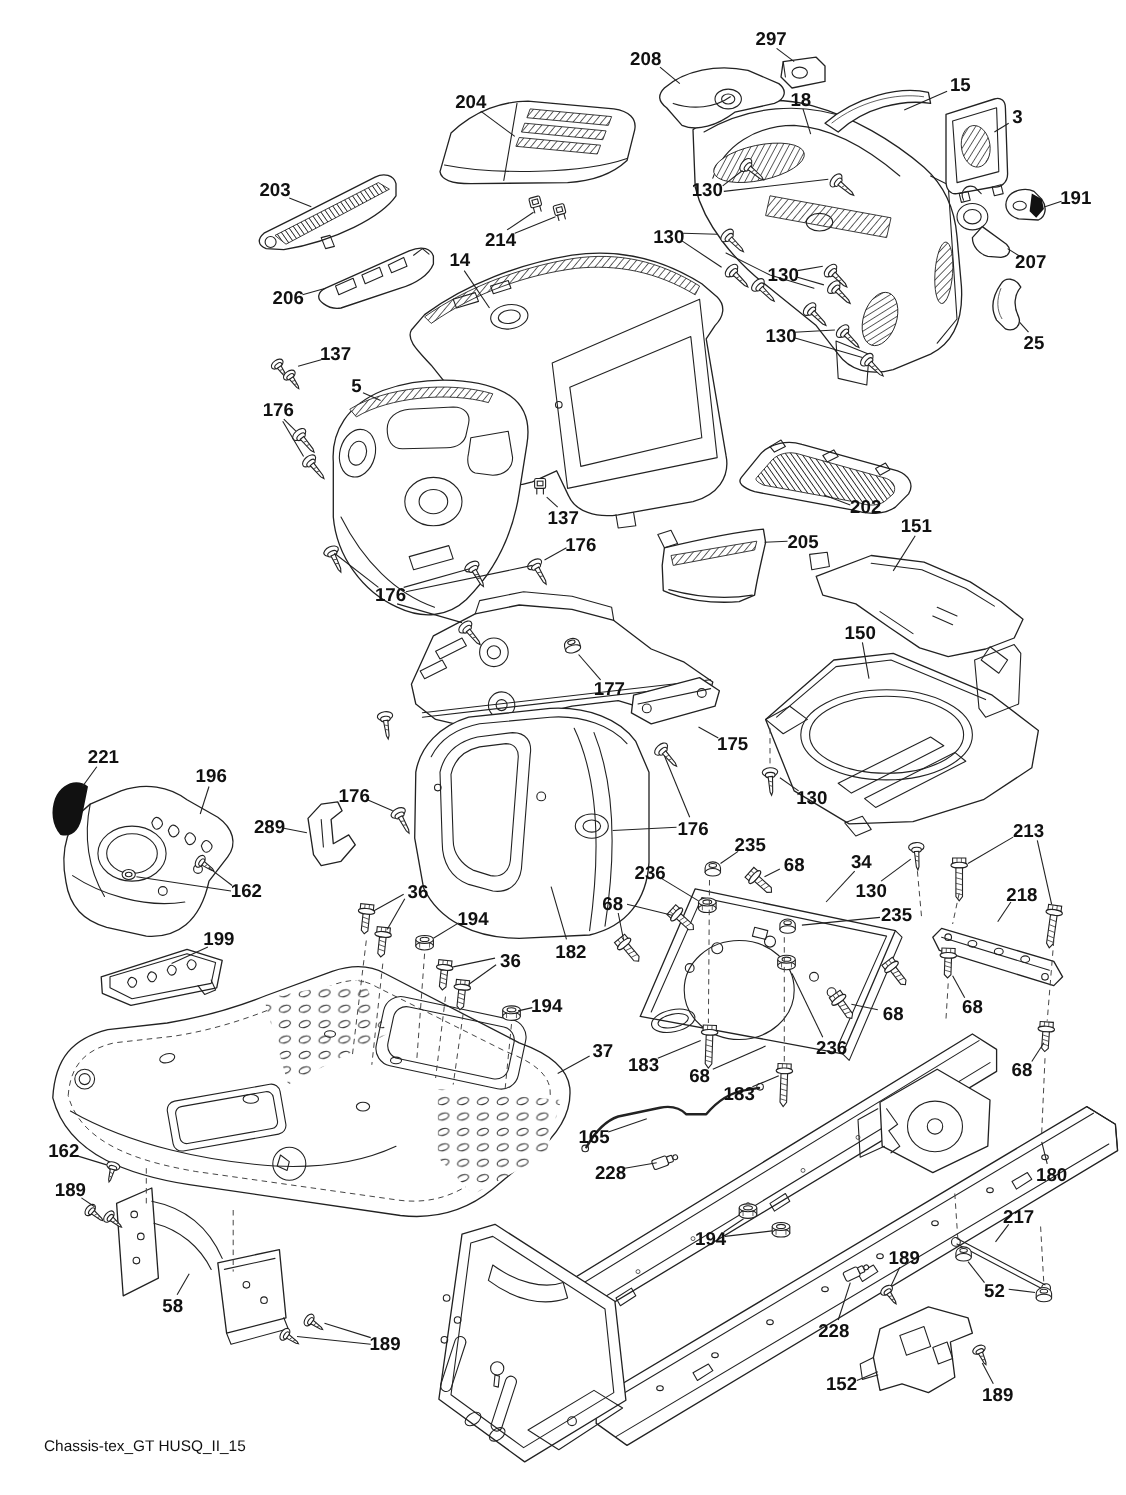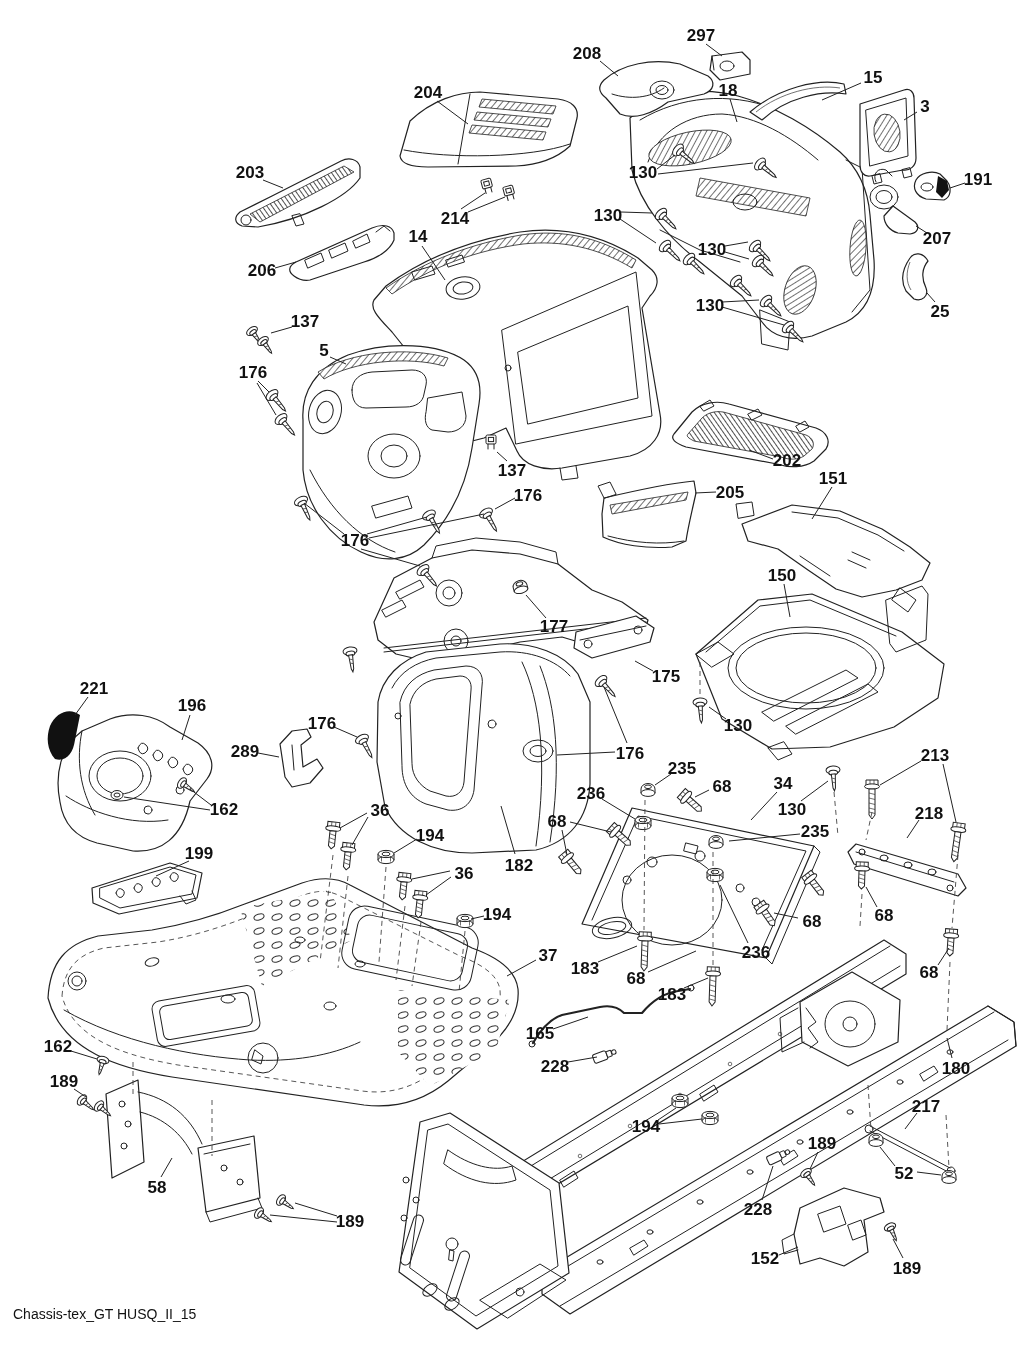--- a/index.html
+++ b/index.html
@@ -11,21 +11,21 @@
   .thin {fill:none;stroke:#333;stroke-width:.7;}
   .dash {fill:none;stroke:#444;stroke-width:.9;stroke-dasharray:5 4;}
   .ink  {fill:#111;stroke:none;}
   .ht   {fill:url(#hatch);stroke:#222;stroke-width:.8;}
   .ht2  {fill:url(#hatch2);stroke:#222;stroke-width:.8;}
   .perf {fill:url(#perf);stroke:none;}
   .sym  {fill:#fff;stroke:#222;stroke-width:1;}
   .leader{stroke:#222;stroke-width:1;fill:none;}
   .callout{font-family:"Liberation Sans",sans-serif;font-size:17px;font-weight:700;
            fill:#111;text-anchor:middle;}
-  #footer-text{position:absolute;left:13px;top:1306px;font-size:14px;color:#111;
+  #footer-text{position:absolute;left:40px;top:1306px;font-size:14px;color:#111;
                font-family:"Liberation Sans",sans-serif;text-align:right;}
 </style>
 </head>
 <body>
 
 <div id="stage">
 <svg width="1024" height="1359" viewBox="0 0 1024 1359">
   <defs>
     <pattern id="hatch" width="5" height="5" patternUnits="userSpaceOnUse" patternTransform="rotate(40)">
       <rect width="5" height="5" fill="#fff"></rect>

